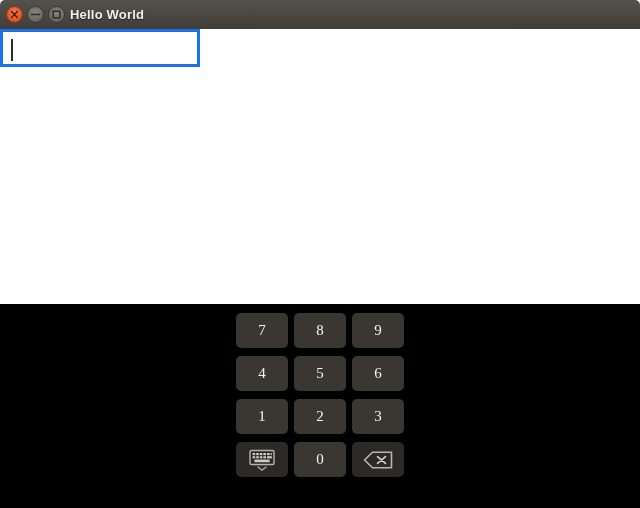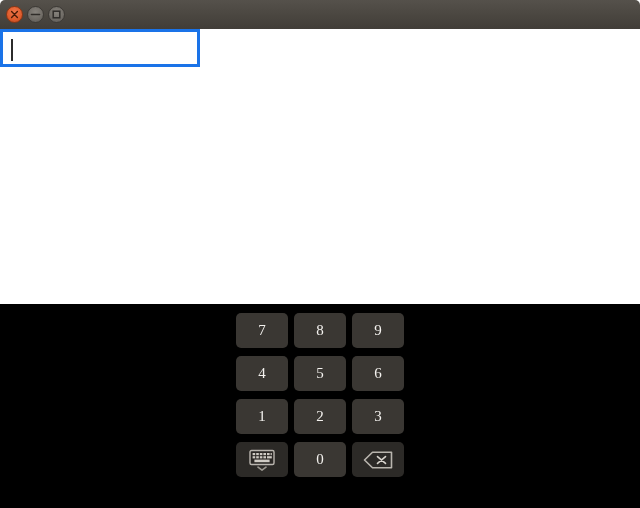--- a/index.html
+++ b/index.html
@@ -187,20 +187,21 @@
       <div class="wctl max">
         <span>
           <svg width="11" height="11" viewBox="0 0 11 11">
             <rect x="2.2" y="2.2" width="6.6" height="6.6" fill="none" stroke="#2f2c29" stroke-width="1.5"></rect>
           </svg>
         </span>
       </div>
 
     </div>
 
+    <div id="title-text">Hello World</div>
   </div>
 
   <div id="client">
 
     <div id="entry">
       <div id="entry-caret"></div>
       <div id="entry-value"></div>
     </div>
 
   </div>

